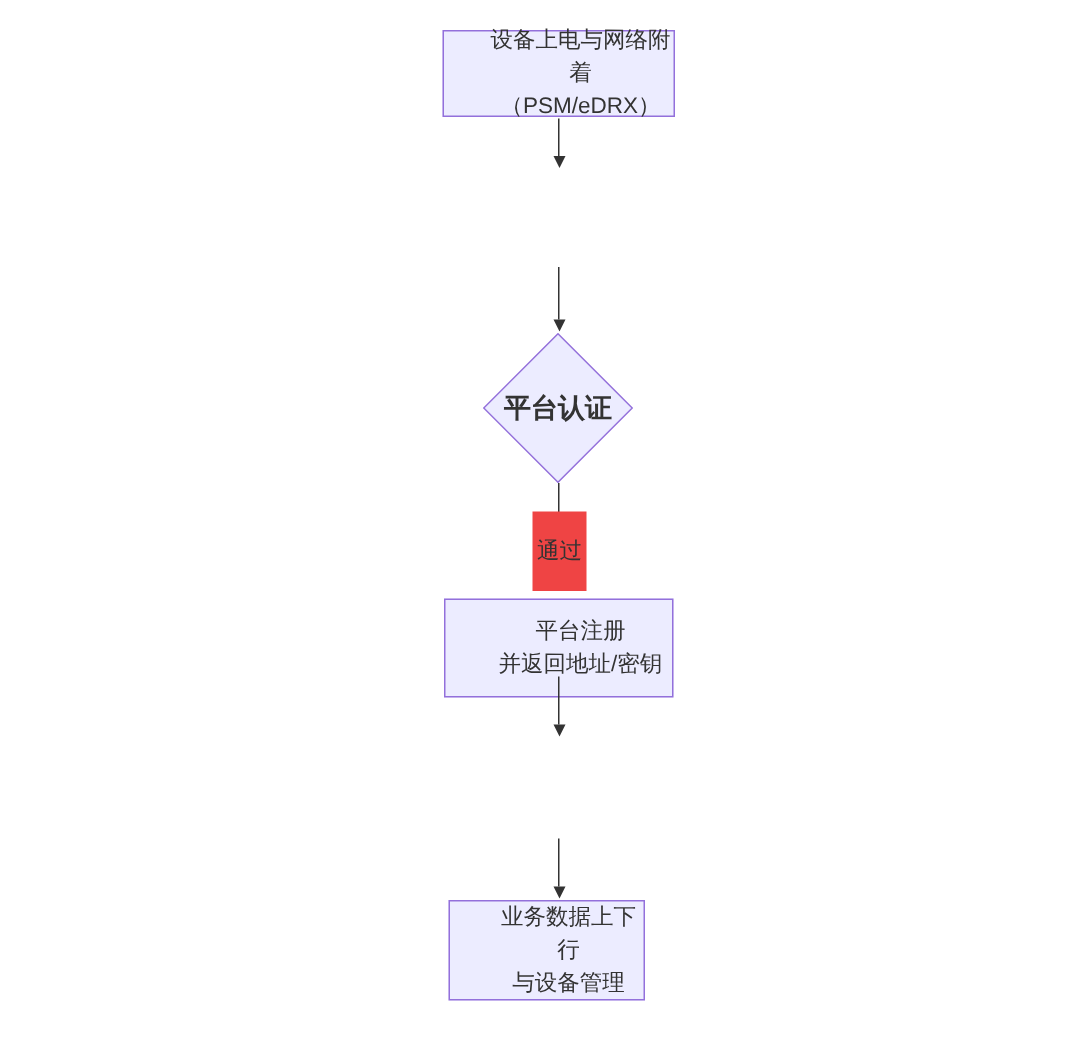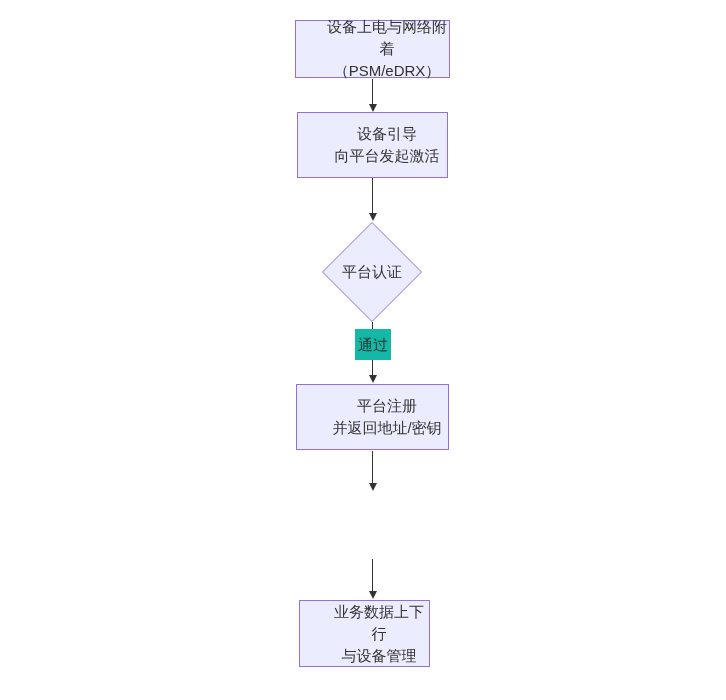--- a/index.html
+++ b/index.html
@@ -23,21 +23,21 @@
     font-size: 15px;
     line-height: 22px;
     box-sizing: border-box;
     padding-left: 29px;
   }
   .node-label { white-space: pre-line; }
 
   
   .n-power    { left: 295px; top: 20px;  width: 155px; height: 58px; }
   .n-boot     { left: 297px; top: 112px; width: 151px; height: 66px; }
-  .n-register { left: 296px; top: 384px; width: 153px; height: 66px; }
+  .n-register { left: 296px; top: 399px; width: 153px; height: 66px; }
   .n-channel  { left: 296px; top: 492px; width: 152px; height: 66px; }
   .n-business { left: 299px; top: 600px; width: 131px; height: 67px; }
 
   
   .diamond-wrap {
     position: absolute;
     left: 322px; top: 222px;
     width: 100px; height: 100px;
   }
   .diamond-wrap svg { display: block; }
@@ -45,22 +45,23 @@
     fill: #ECECFF;
     stroke: #9370DB;
     stroke-width: 1;
   }
   .diamond-label {
     position: absolute;
     inset: 0;
     display: flex;
     align-items: center;
     justify-content: center;
-    font-size: 15px;
+    font-size: 18px;
     line-height: 22px;
+    font-weight: bold;
   }
 
   
   .arrow {
     position: absolute;
     left: 368px;
     width: 9px;
     display: flex;
     flex-direction: column;
     align-items: center;
@@ -75,48 +76,44 @@
   .a1 { top: 79px;  height: 33px; }
   .a2 { top: 178px; height: 43px; }
   .a3 { top: 322px; height: 61px; }
   .a4 { top: 451px; height: 40px; }
   .a5 { top: 559px; height: 40px; }
 
   
   .edge-label {
     position: absolute;
     left: 373px;
-    top: 329px;
+    top: 341px;
     transform: translateX(-50%);
-    background: #14b8a6;
-    padding: 5px 3px;
+    background: #ef4444;
+    padding: 16px 3px;
     font-size: 15px;
     line-height: 21px;
     white-space: nowrap;
   }
 </style>
 </head>
 <body>
 
 <div class="canvas">
 
   <div class="node n-power">
     <span class="node-label">设备上电与网络附着
 （PSM/eDRX）</span>
   </div>
 
   <div class="arrow a1">
     <div class="arrow-line"></div>
     <div class="arrow-head"></div>
   </div>
 
-  <div class="node n-boot">
-    <span class="node-label">设备引导
-向平台发起激活</span>
-  </div>
 
   <div class="arrow a2">
     <div class="arrow-line"></div>
     <div class="arrow-head"></div>
   </div>
 
   <div class="diamond-wrap">
     <svg width="100" height="100" viewBox="0 0 100 100">
       <polygon class="diamond-shape" points="50,0.5 99.5,50 50,99.5 0.5,50"></polygon>
     </svg>

